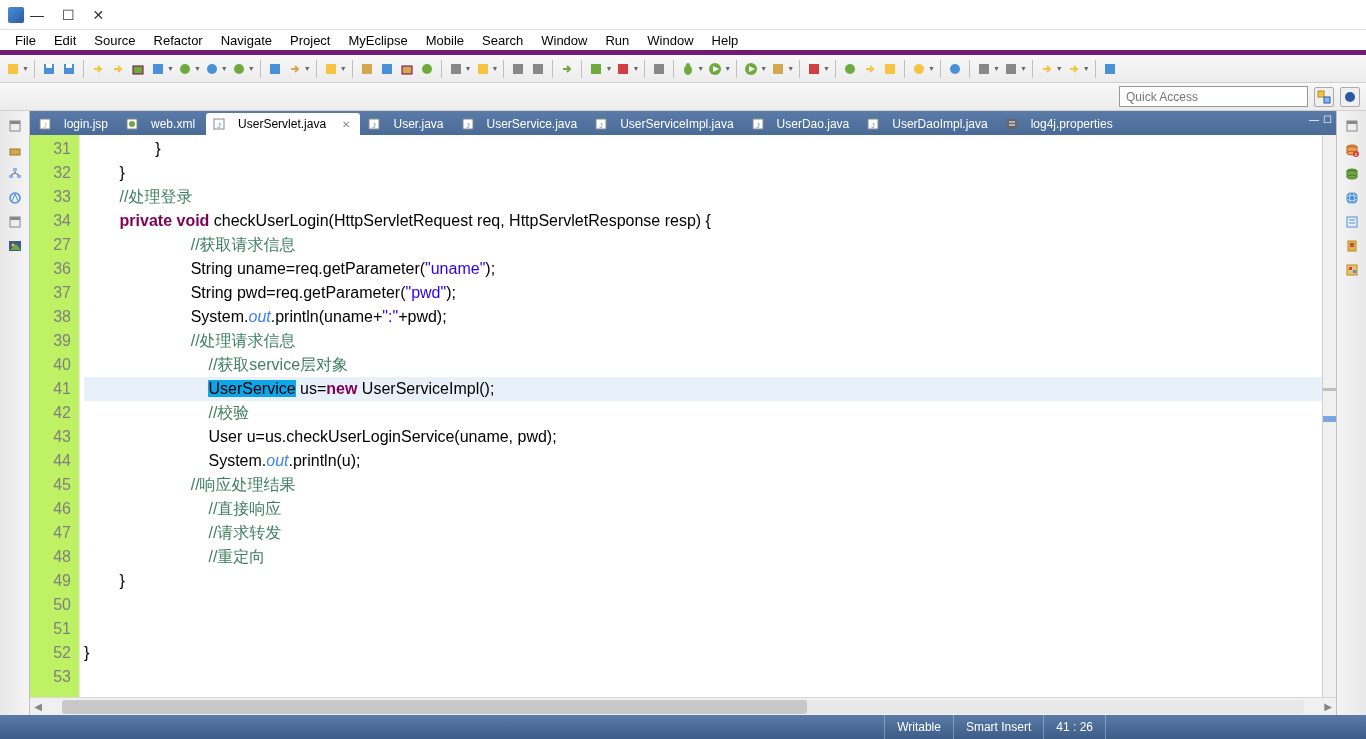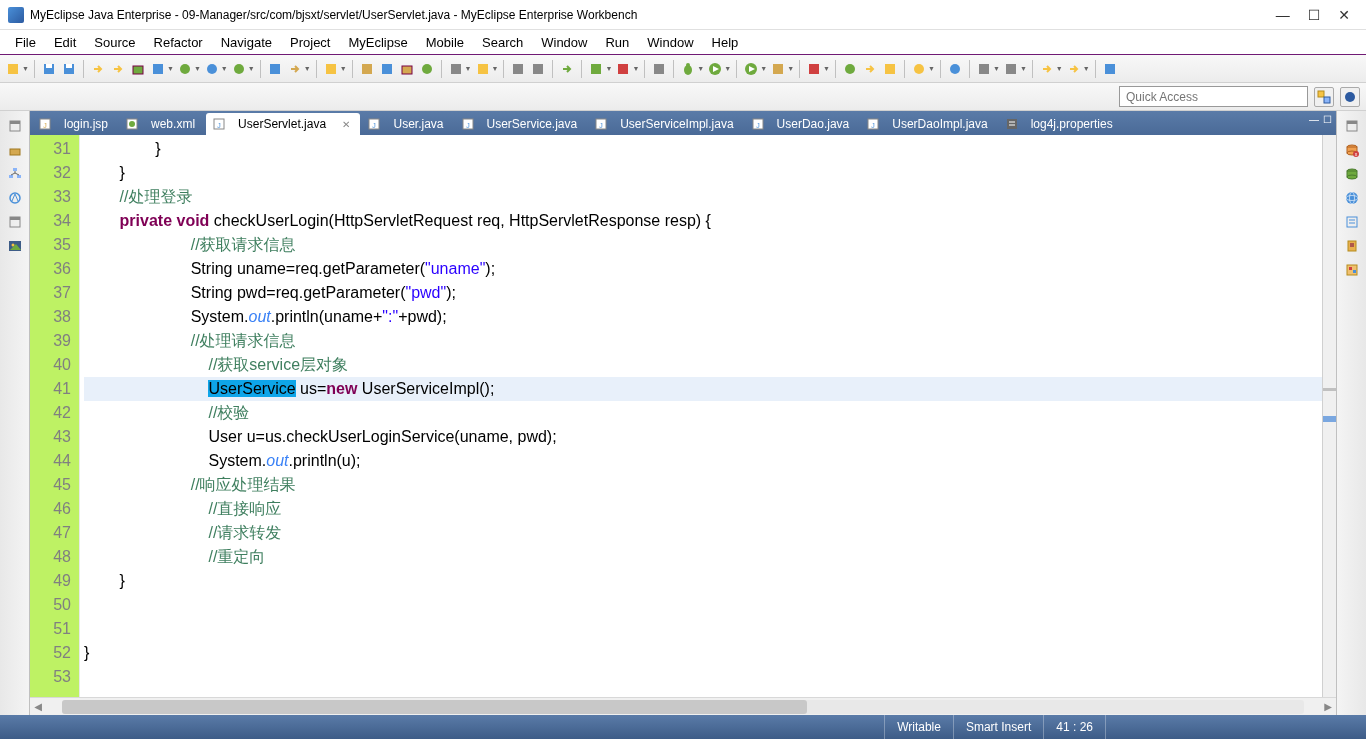--- a/index.html
+++ b/index.html
@@ -2,21 +2,21 @@
 <html><head>
 <meta charset="utf-8">
 <style>
 * { margin: 0; padding: 0; box-sizing: border-box; font-family: "Segoe UI", Tahoma, sans-serif; }
 body { background: #fff; width: 1366px; height: 739px; overflow: hidden; display: flex; flex-direction: column; }
 .titlebar { height: 30px; background: #fff; display: flex; align-items: center; padding: 0 8px; border-bottom: 1px solid #e0e0e0; }
 .titlebar .app-icon { width: 16px; height: 16px; background: linear-gradient(135deg,#4a90d9,#2c5aa0); border-radius: 2px; margin-right: 6px; }
 .titlebar .title { font-size: 12px; color: #000; flex: 1; }
 .titlebar .win-controls { display: flex; gap: 18px; padding-right: 8px; }
 .titlebar .win-controls span { font-size: 14px; cursor: pointer; color: #333; }
-.menubar { height: 25px; background: #fff; display: flex; align-items: center; padding: 0 6px; font-size: 13px; border-bottom: 1px solid #701a75; }
+.menubar { height: 25px; background: #fff; display: flex; align-items: center; padding: 0 6px; font-size: 13px; border-bottom: 5px solid #701a75; }
 .menubar span { padding: 3px 9px; cursor: pointer; color: #000; }
 .toolbar { height: 28px; background: linear-gradient(#f8f8f8,#ececec); display: flex; align-items: center; padding: 0 4px; border-bottom: 1px solid #d0d0d0; gap: 2px; }
 .tool-btn { width: 18px; height: 18px; display: inline-flex; align-items: center; justify-content: center; cursor: pointer; border-radius: 2px; }
 .tool-sep { width: 1px; height: 18px; background: #c0c0c0; margin: 0 3px; }
 .tool-dropdown { font-size: 7px; color: #666; margin-left: -2px; }
 .quick-access-row { height: 28px; background: linear-gradient(#f8f8f8,#ececec); display: flex; align-items: center; justify-content: flex-end; padding: 0 6px; border-bottom: 1px solid #d0d0d0; gap: 6px; }
 .quick-access-input { width: 189px; height: 21px; border: 1px solid #999; font-size: 12px; padding: 0 6px; color: #888; background: #fff; }
 .persp-btn { width: 20px; height: 20px; border: 1px solid #aaa; border-radius: 2px; display: inline-flex; align-items: center; justify-content: center; cursor: pointer; background: #f0f0f0; }
 .main-area { flex: 1; display: flex; background: #fff; overflow: hidden; }
 .left-dock { width: 30px; background: linear-gradient(to right,#e8e8e8,#f4f4f4); border-right: 1px solid #c0c0c0; display: flex; flex-direction: column; align-items: center; padding-top: 6px; gap: 6px; }
@@ -48,21 +48,20 @@
 .status-sep { width: 1px; height: 100%; background: rgba(255,255,255,0.3); }
 .status-cell { padding: 0 12px; white-space: nowrap; }
 .status-spacer { flex: 1; }
 .ruler-mark { position: absolute; width: 100%; height: 3px; }
 </style>
 </head>
 <body>
 
 <div class="titlebar">
   <div class="app-icon"></div>
-  <div class="title">MyEclipse Java Enterprise - 09-Manager/src/com/bjsxt/servlet/UserServlet.java - MyEclipse Enterprise Workbench</div>
   <div class="win-controls">
     <span>—</span>
     <span>☐</span>
     <span>✕</span>
   </div>
 </div>
 
 <div class="menubar" id="menubar">
     <span>File</span>
     <span>Edit</span>
@@ -458,21 +457,21 @@
         <span>—</span>
         <span>☐</span>
       </div>
     </div>
     <div class="editor-body">
       <div class="gutter" id="gutter">
           <div>31</div>
           <div>32</div>
           <div>33</div>
           <div>34</div>
-          <div>35</div>
+          <div>27</div>
           <div>36</div>
           <div>37</div>
           <div>38</div>
           <div>39</div>
           <div>40</div>
           <div>41</div>
           <div>42</div>
           <div>43</div>
           <div>44</div>
           <div>45</div>

